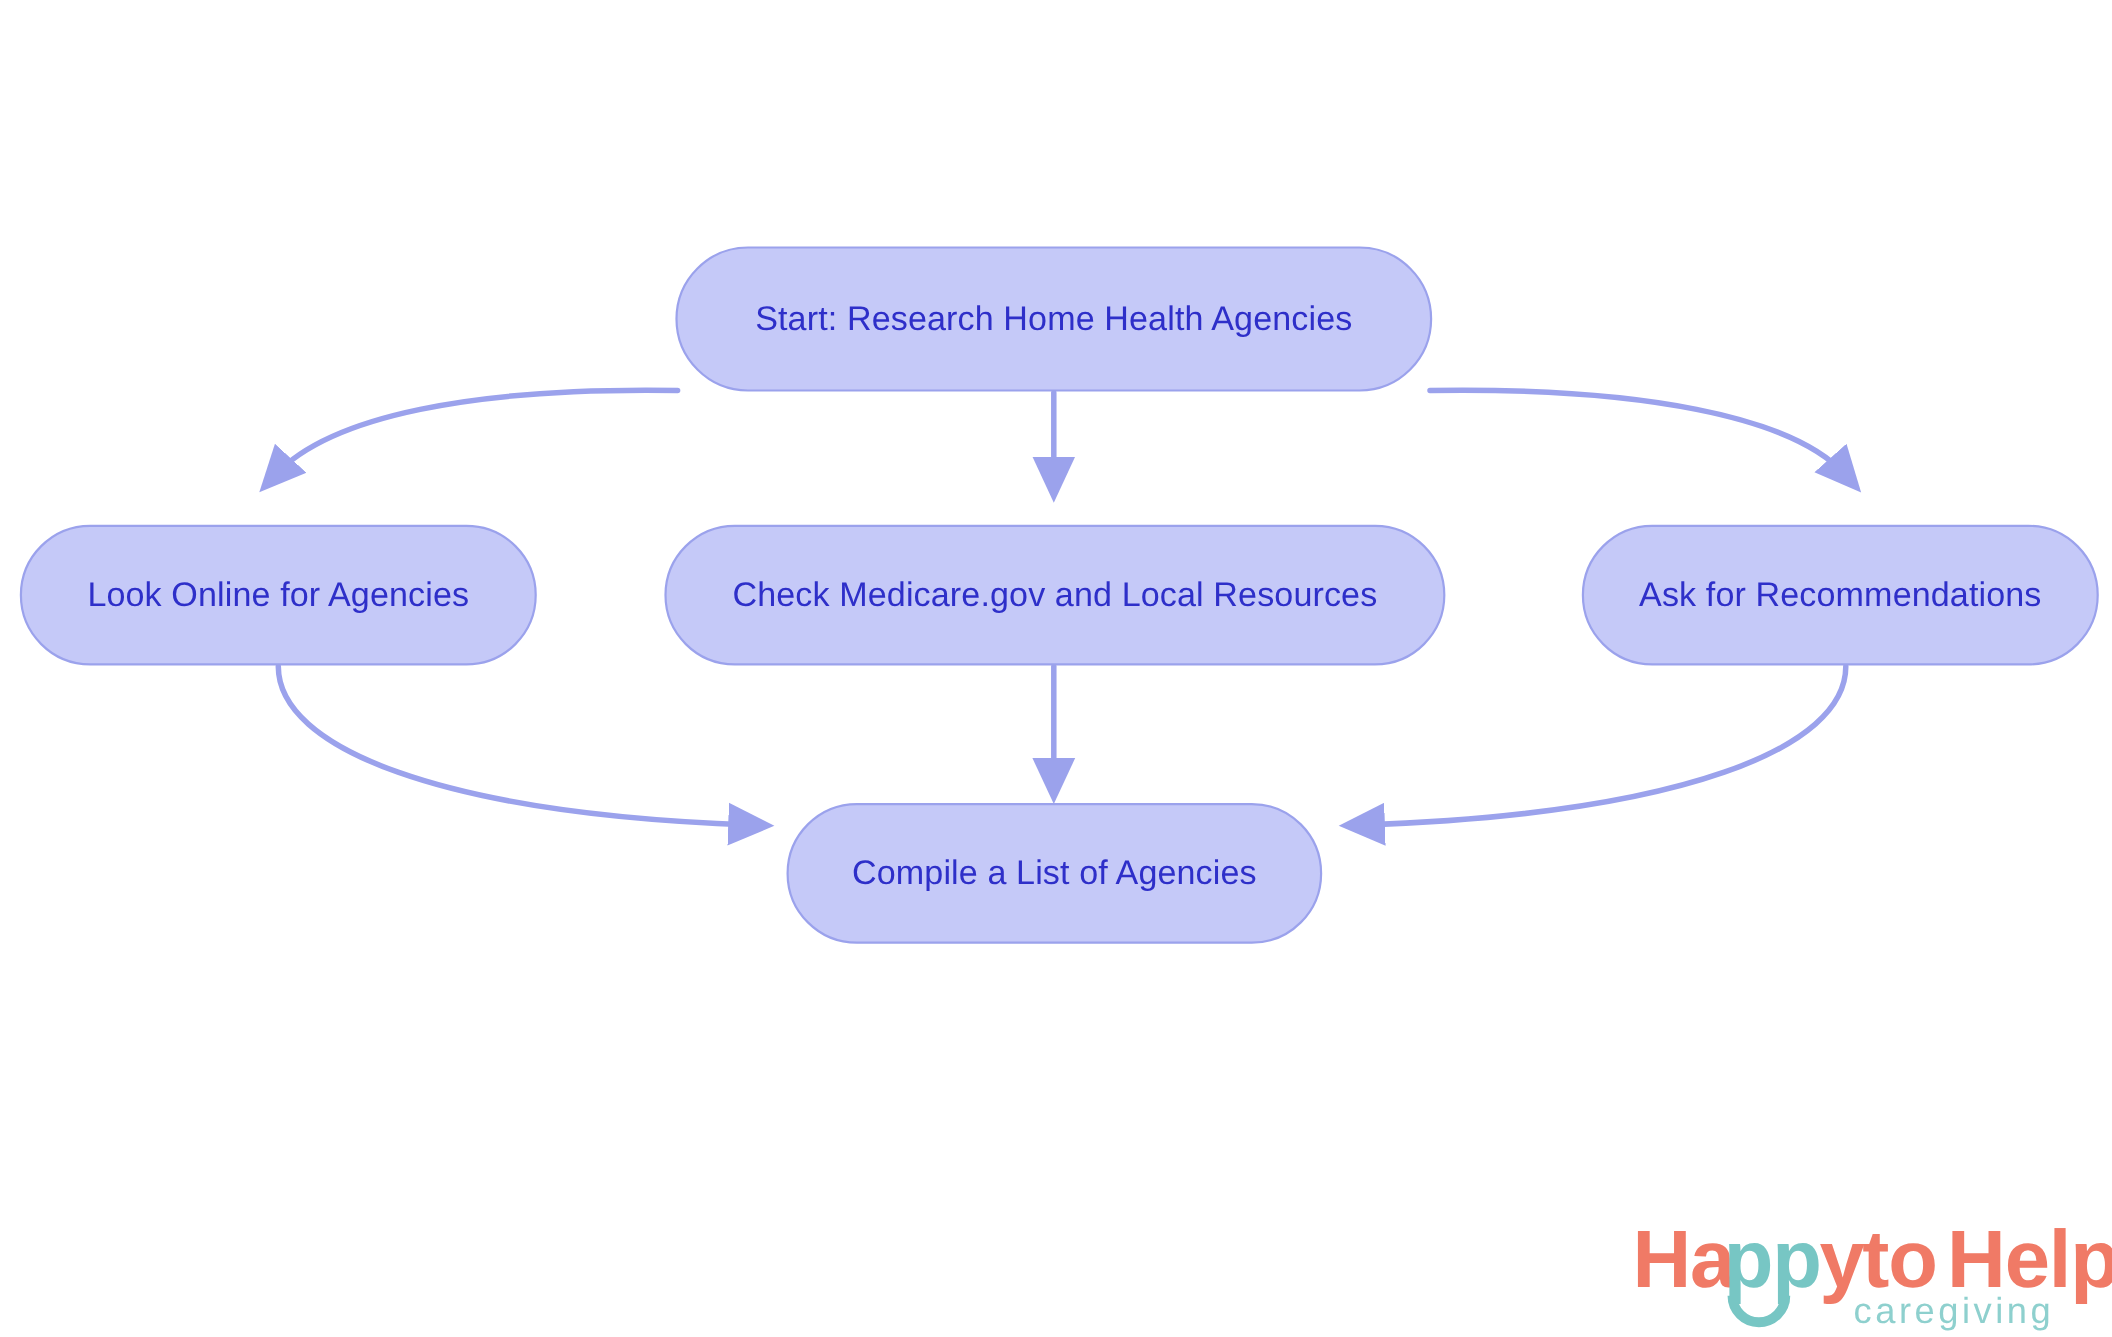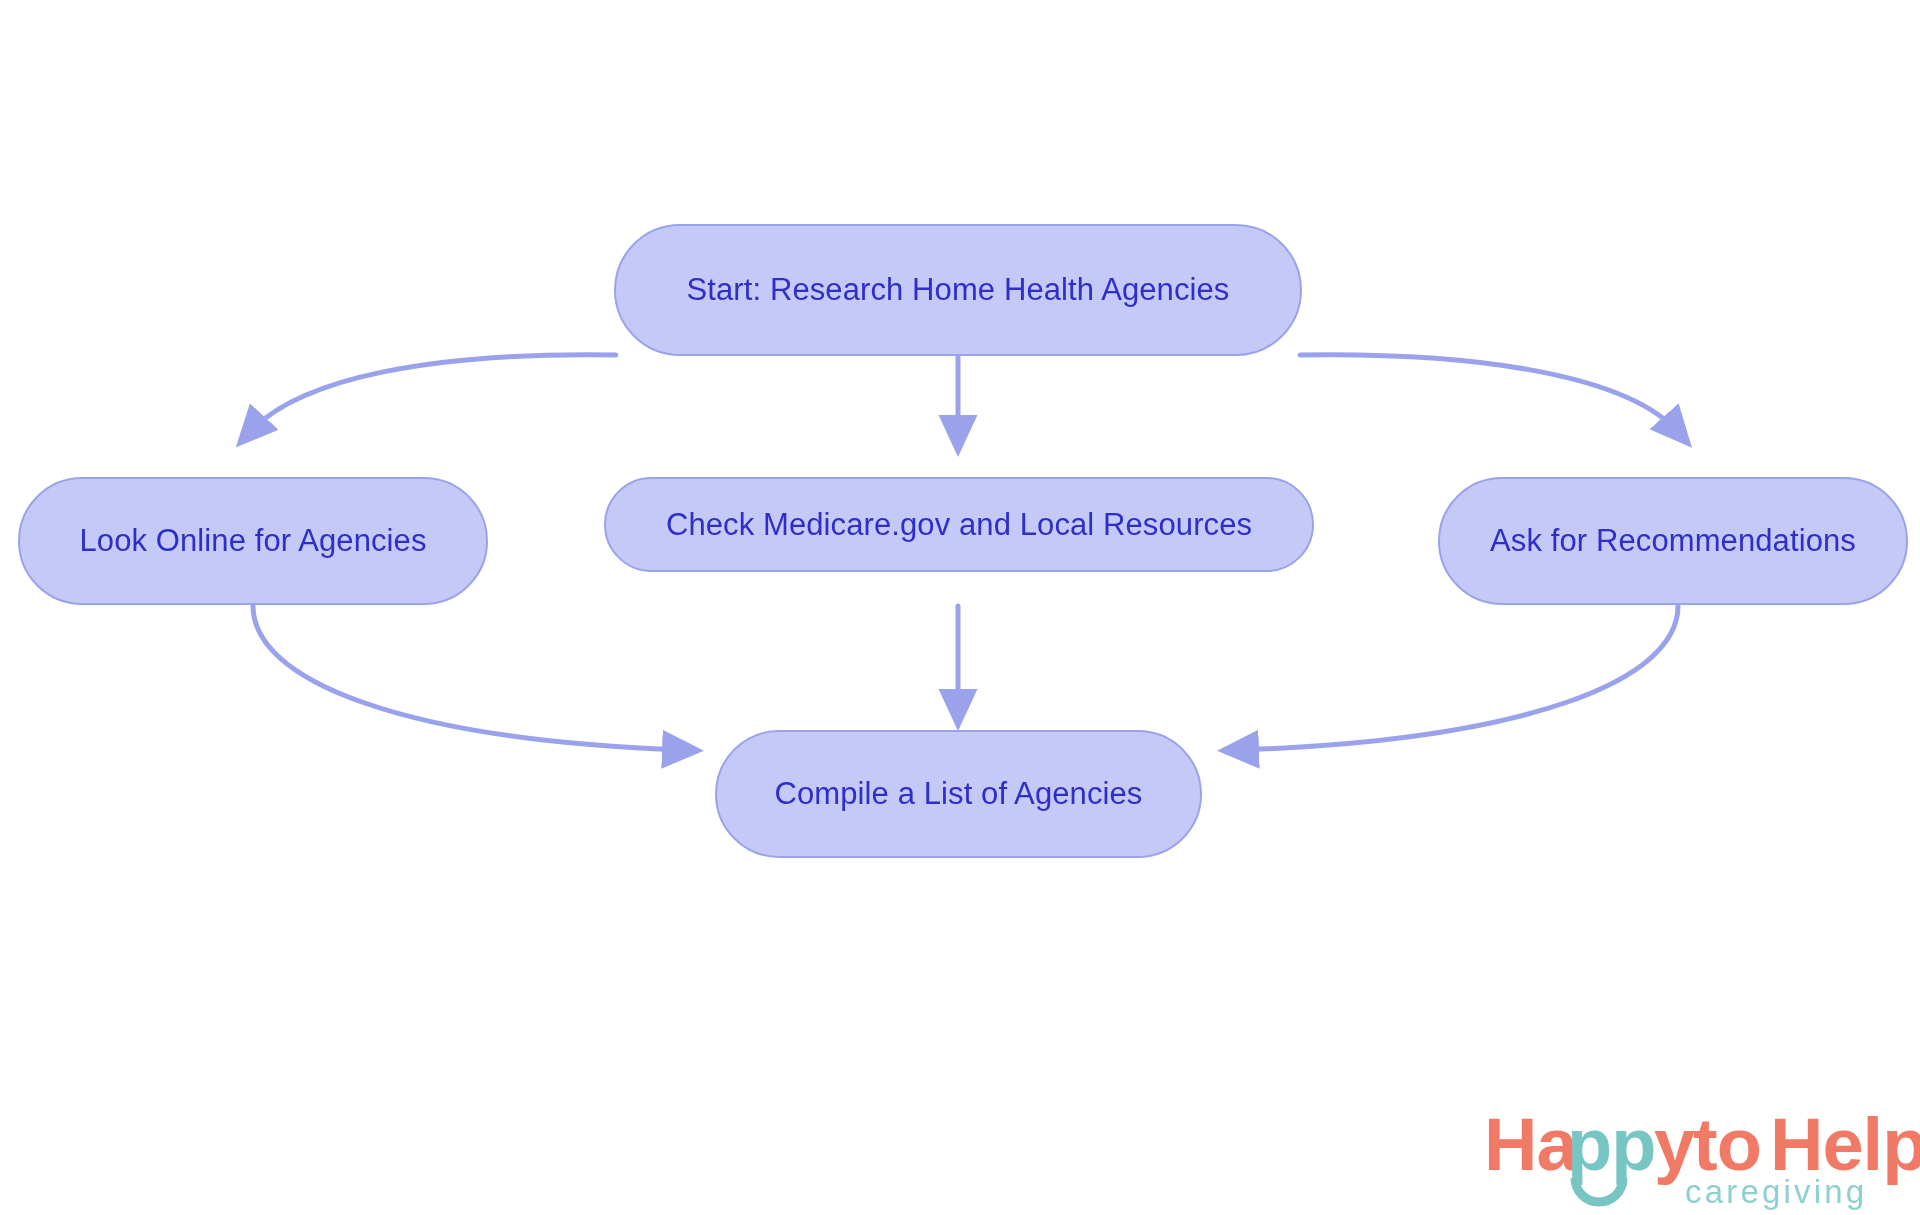--- a/index.html
+++ b/index.html
@@ -49,21 +49,21 @@
     font-size: 31px;
     font-weight: 400;
     line-height: 1.2;
     letter-spacing: 0.1px;
     white-space: nowrap;
     padding: 0 14px;
   }
 
   #node-start      { left: 614px;  top: 224px; width: 688px; height: 132px; }
   #node-online     { left: 18px;   top: 477px; width: 470px; height: 128px; }
-  #node-medicare   { left: 604px;  top: 477px; width: 710px; height: 95px; justify-content: center; }
+  #node-medicare   { left: 604px;  top: 477px; width: 710px; height: 128px; justify-content: center; }
   #node-recommend  { left: 1438px; top: 477px; width: 470px; height: 128px; }
   #node-compile    { left: 715px;  top: 730px; width: 487px; height: 128px; }
 
   
   #logo {
     position: absolute;
     left: 1430px;
     top: 1100px;
     width: 470px;
     height: 110px;

